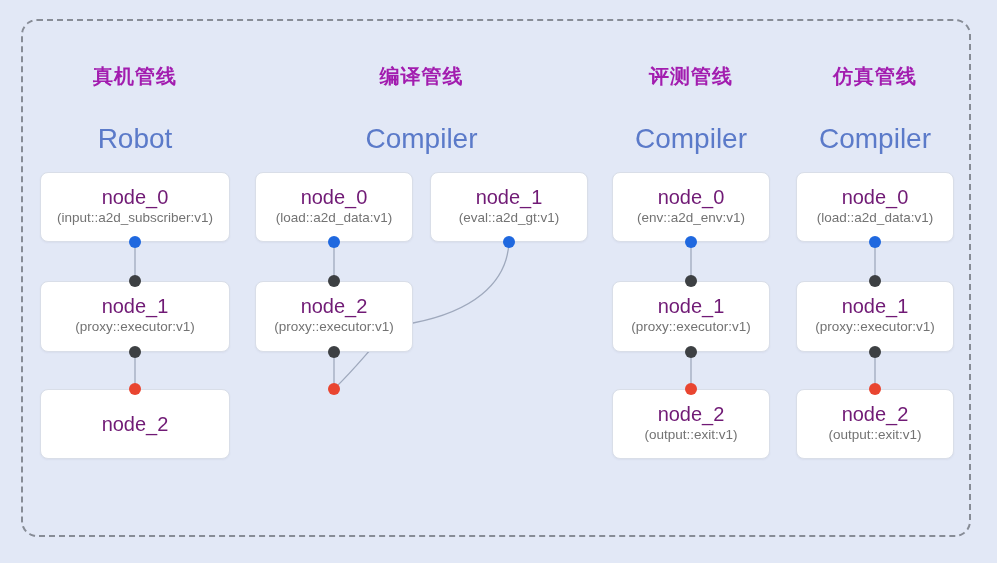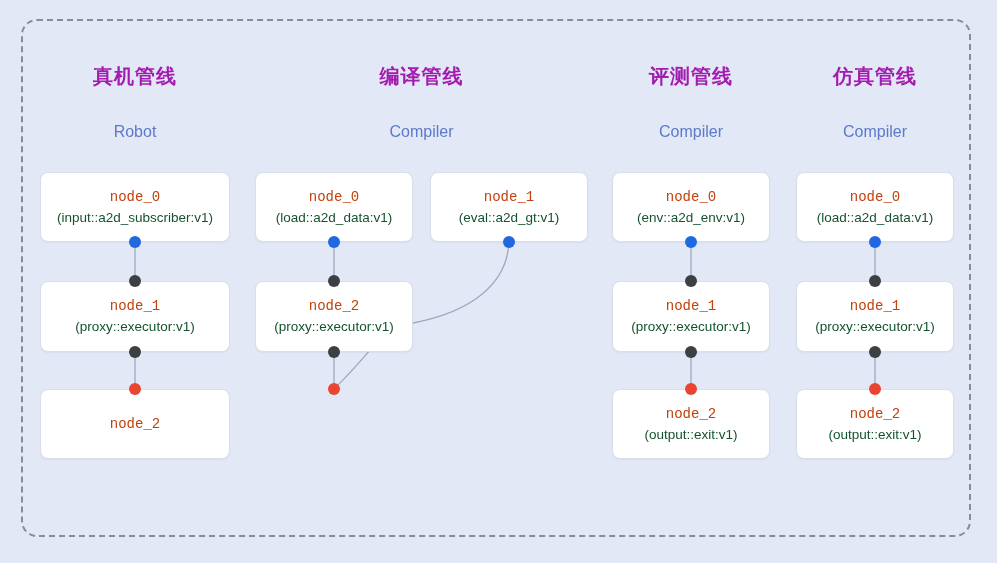--- a/index.html
+++ b/index.html
@@ -34,39 +34,39 @@
   }
 
   .col-header { position: absolute; text-align: center; }
   .title-zh {
     position: absolute; left: 0; right: 0; top: 63px;
     font-size: 20px; font-weight: 700; color: #a21caf;
     letter-spacing: 1px;
   }
   .title-en {
     position: absolute; left: 0; right: 0; top: 123px;
-    font-size: 16px; font-weight: 400; color: #5b7ac9;
+    font-size: 28px; font-weight: 400; color: #5b7ac9;
   }
 
   .node-box {
     position: absolute;
     box-sizing: border-box;
     background: #ffffff;
     border: 1px solid #d9dee8;
     border-radius: 8px;
     box-shadow: 0 1px 2px rgba(60, 70, 100, 0.06);
     display: flex;
     flex-direction: column;
     align-items: center;
     justify-content: center;
     gap: 3px;
     white-space: nowrap;
   }
-  .node-label { font-size: 14px; color: #c2410c; line-height: 18px; font-family: Liberation Mono, monospace; }
-  .node-sub   { font-size: 13.5px; color: #14532d; line-height: 18px; }
+  .node-label { font-size: 20px; color: #701a75; line-height: 18px; }
+  .node-sub   { font-size: 13.5px; color: #737373; line-height: 18px; }
 
   
   .col-robot   { left: 40px;  width: 190px; }
   .col-eval-a  { left: 255px; width: 158px; }
   .col-eval-b  { left: 430px; width: 158px; }
   .col-sim     { left: 612px; width: 158px; }
   .col-comp    { left: 796px; width: 158px; }
   .hdr-robot   { left: 40px;  width: 190px; }
   .hdr-eval    { left: 255px; width: 333px; }
   .hdr-sim     { left: 612px; width: 158px; }

